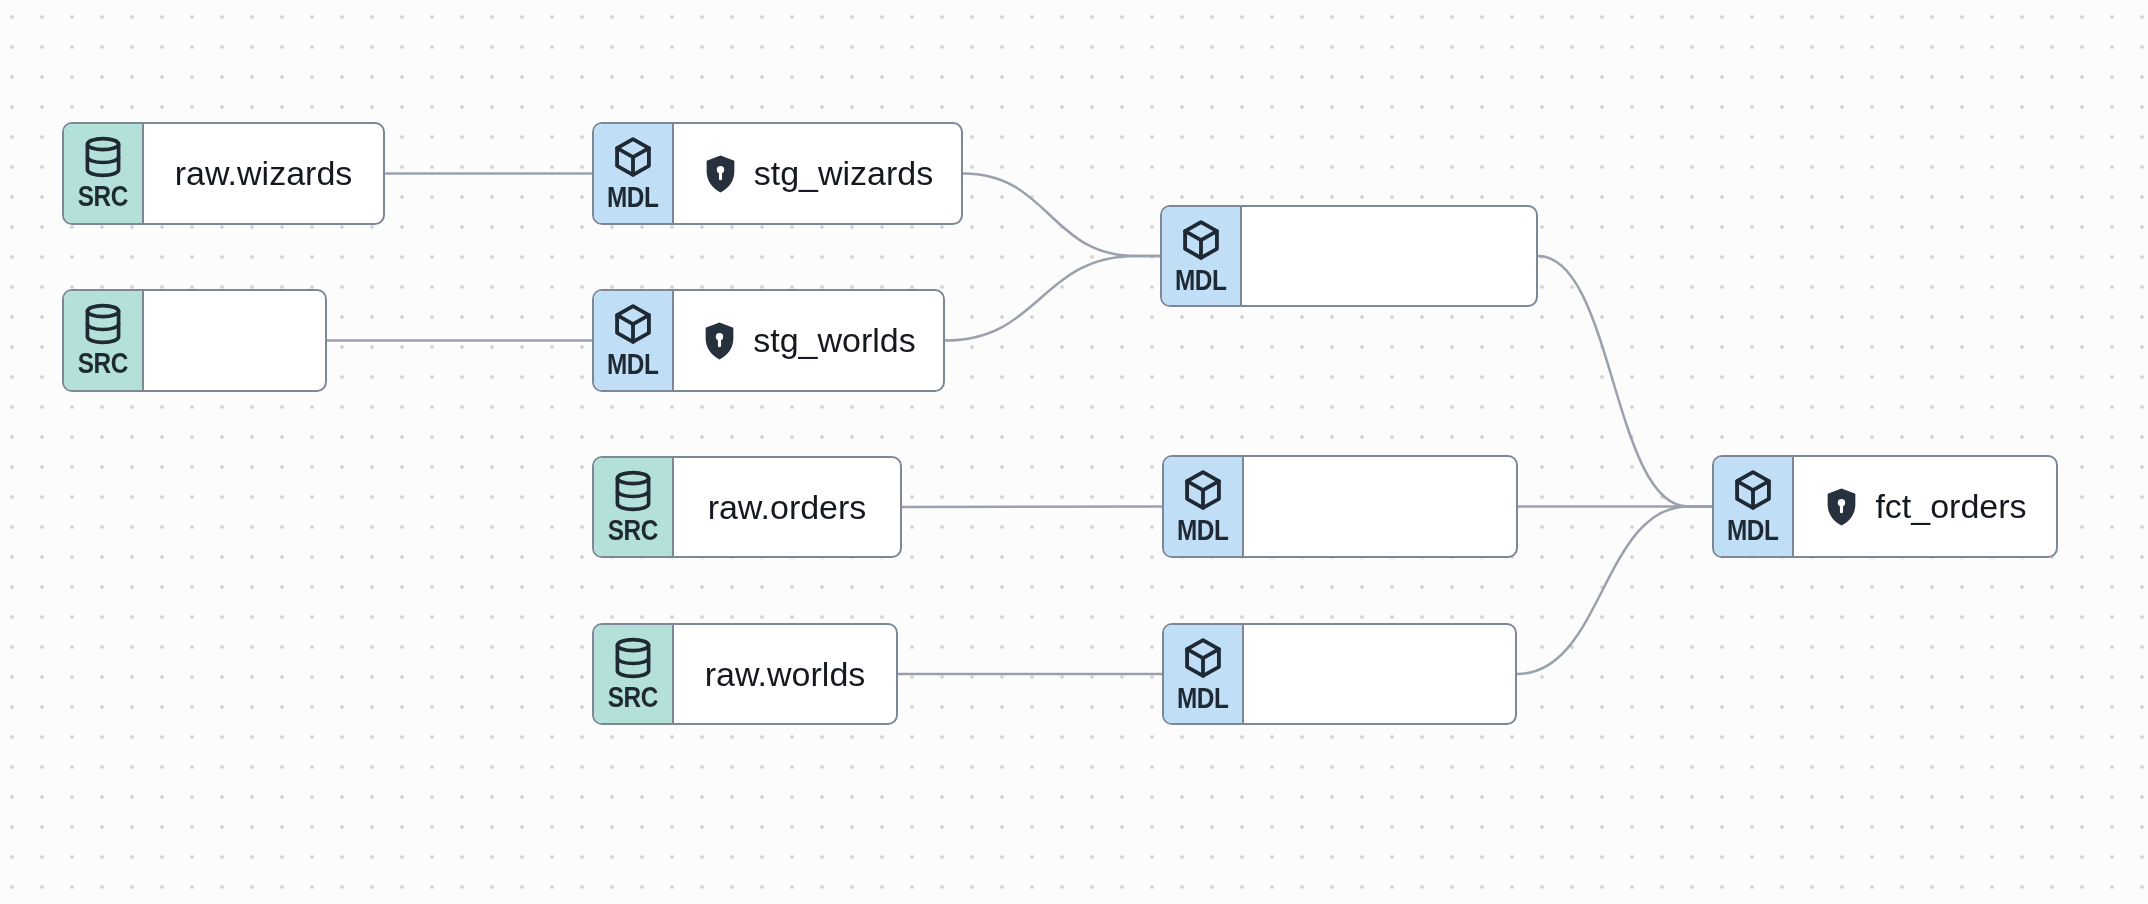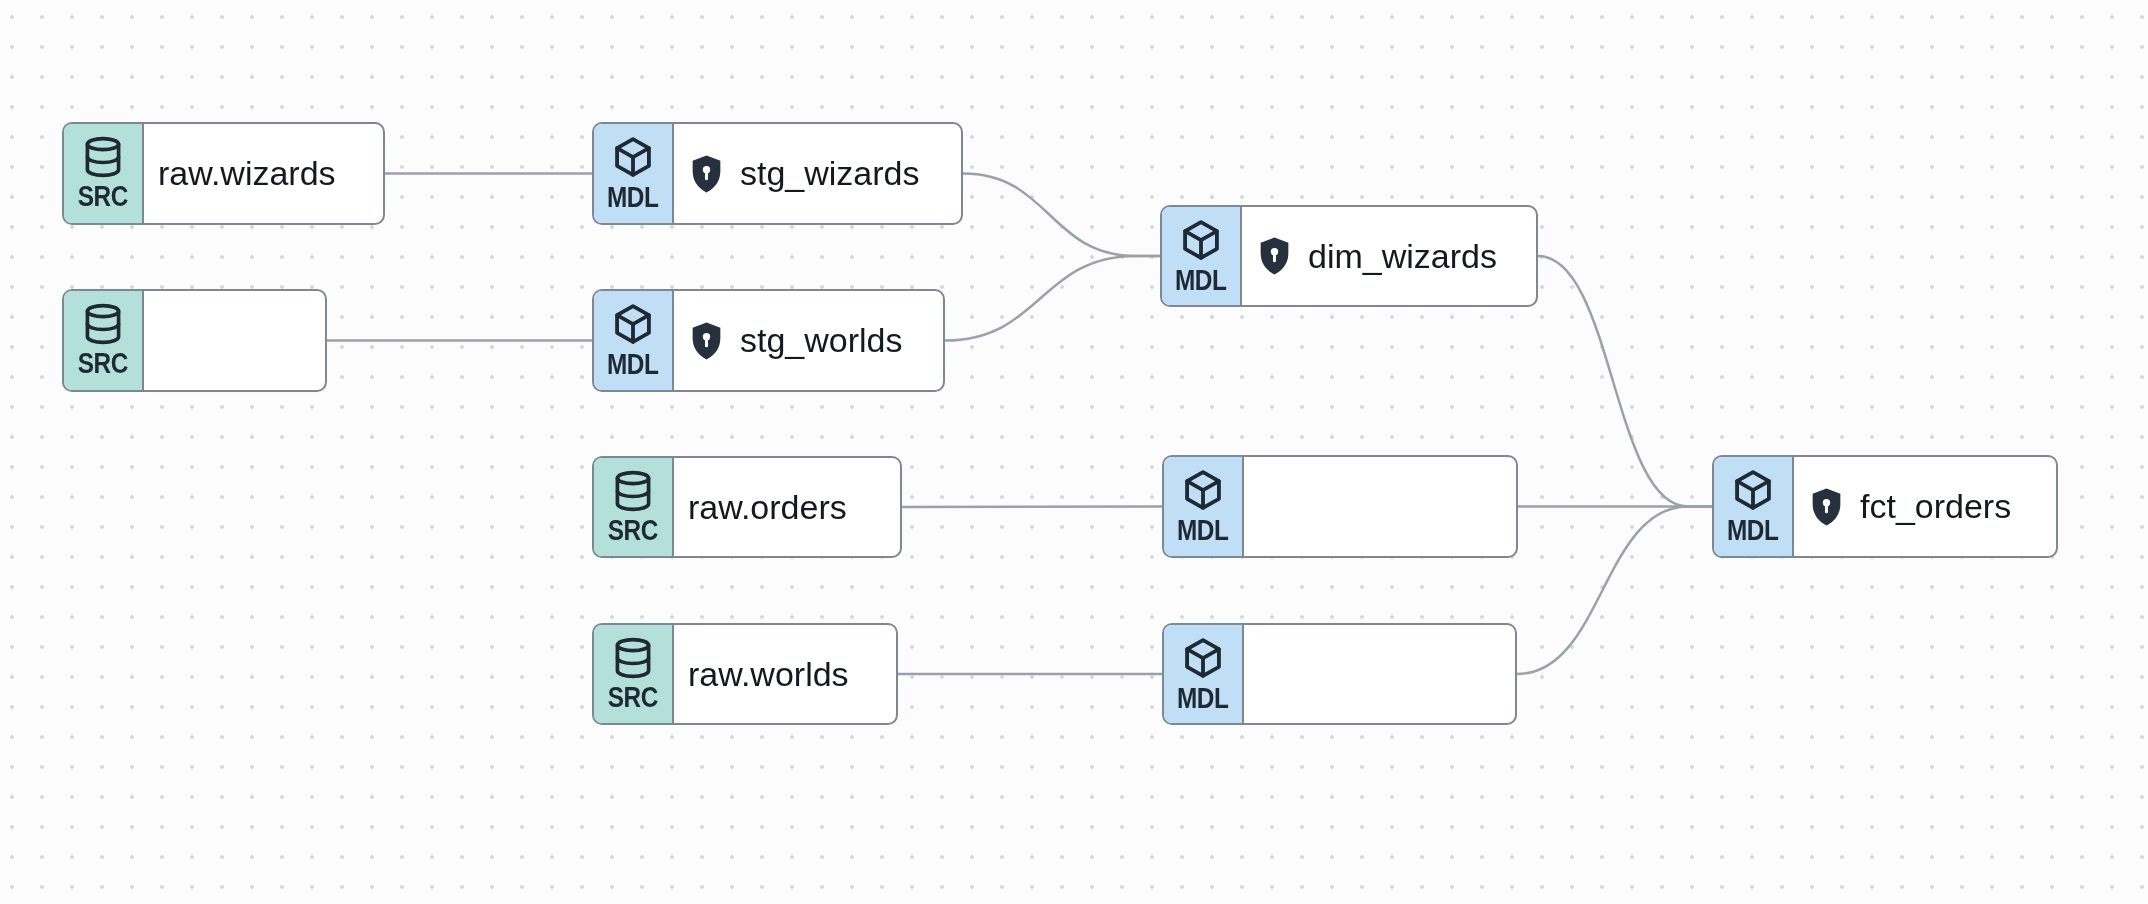--- a/index.html
+++ b/index.html
@@ -53,21 +53,21 @@
     letter-spacing: -0.5px;
     transform: scaleX(0.84);
     transform-origin: 50% 50%;
     line-height: 1.05;
     color: #1f2933;
   }
   .node-body {
     flex: 1 1 auto;
     display: flex;
     align-items: center;
-    justify-content: flex-start;
+    justify-content: center;
     gap: 15px;
     padding: 0 14px;
     min-width: 0;
   }
   .node-label {
     font-size: 34px;
     font-weight: 400;
     color: #14181f;
     white-space: nowrap;
   }
@@ -195,70 +195,60 @@
       <div class="badge" style="background: rgb(192, 223, 246);">
         <span class="type-icon">
           <svg width="46" height="46" viewBox="0 0 24 24" fill="none" stroke="#1f2933" stroke-width="2" stroke-linecap="round" stroke-linejoin="round">
             <path d="M12 2.7 20.3 7.4 V16.6 L12 21.3 3.7 16.6 V7.4 Z"></path>
             <path d="M3.7 7.4 12 12.1 20.3 7.4"></path>
             <path d="M12 12.1 V21.3"></path>
           </svg>
         </span>
         <span class="badge-label">MDL</span>
       </div>
+    </div>
+    <div class="node" style="left: 1162px; top: 455px; width: 356px; height: 103px;">
+      <div class="badge" style="background: rgb(192, 223, 246);">
+        <span class="type-icon">
+          <svg width="46" height="46" viewBox="0 0 24 24" fill="none" stroke="#1f2933" stroke-width="2" stroke-linecap="round" stroke-linejoin="round">
+            <path d="M12 2.7 20.3 7.4 V16.6 L12 21.3 3.7 16.6 V7.4 Z"></path>
+            <path d="M3.7 7.4 12 12.1 20.3 7.4"></path>
+            <path d="M12 12.1 V21.3"></path>
+          </svg>
+        </span>
+        <span class="badge-label">MDL</span>
+      </div>
+    </div>
+    <div class="node" style="left: 1162px; top: 623px; width: 355px; height: 102px;">
+      <div class="badge" style="background: rgb(192, 223, 246);">
+        <span class="type-icon">
+          <svg width="46" height="46" viewBox="0 0 24 24" fill="none" stroke="#1f2933" stroke-width="2" stroke-linecap="round" stroke-linejoin="round">
+            <path d="M12 2.7 20.3 7.4 V16.6 L12 21.3 3.7 16.6 V7.4 Z"></path>
+            <path d="M3.7 7.4 12 12.1 20.3 7.4"></path>
+            <path d="M12 12.1 V21.3"></path>
+          </svg>
+        </span>
+        <span class="badge-label">MDL</span>
+      </div>
+    </div>
+    <div class="node" style="left: 1712px; top: 455px; width: 346px; height: 103px;">
+      <div class="badge" style="background: rgb(192, 223, 246);">
+        <span class="type-icon">
+          <svg width="46" height="46" viewBox="0 0 24 24" fill="none" stroke="#1f2933" stroke-width="2" stroke-linecap="round" stroke-linejoin="round">
+            <path d="M12 2.7 20.3 7.4 V16.6 L12 21.3 3.7 16.6 V7.4 Z"></path>
+            <path d="M3.7 7.4 12 12.1 20.3 7.4"></path>
+            <path d="M12 12.1 V21.3"></path>
+          </svg>
+        </span>
+        <span class="badge-label">MDL</span>
+      </div>
       <div class="node-body">
         <span class="shield">
           <svg width="37" height="40" viewBox="0 0 24 26" fill="none">
             <path d="M12 1 21 4.4 V11.2 C21 17.6 17.3 22.4 12 25 C6.7 22.4 3 17.6 3 11.2 V4.4 Z" fill="#27303d"></path>
             <circle cx="12" cy="10.2" r="2.4" fill="#ffffff"></circle>
             <path d="M11 11.5 h2 v4.6 a1 1 0 0 1 -2 0 Z" fill="#ffffff"></path>
           </svg>
         </span>
-        <span class="node-label">dim_wizards</span>
-      </div>
-    </div>
-    <div class="node" style="left: 1162px; top: 455px; width: 356px; height: 103px;">
-      <div class="badge" style="background: rgb(192, 223, 246);">
-        <span class="type-icon">
-          <svg width="46" height="46" viewBox="0 0 24 24" fill="none" stroke="#1f2933" stroke-width="2" stroke-linecap="round" stroke-linejoin="round">
-            <path d="M12 2.7 20.3 7.4 V16.6 L12 21.3 3.7 16.6 V7.4 Z"></path>
-            <path d="M3.7 7.4 12 12.1 20.3 7.4"></path>
-            <path d="M12 12.1 V21.3"></path>
-          </svg>
-        </span>
-        <span class="badge-label">MDL</span>
-      </div>
-    </div>
-    <div class="node" style="left: 1162px; top: 623px; width: 355px; height: 102px;">
-      <div class="badge" style="background: rgb(192, 223, 246);">
-        <span class="type-icon">
-          <svg width="46" height="46" viewBox="0 0 24 24" fill="none" stroke="#1f2933" stroke-width="2" stroke-linecap="round" stroke-linejoin="round">
-            <path d="M12 2.7 20.3 7.4 V16.6 L12 21.3 3.7 16.6 V7.4 Z"></path>
-            <path d="M3.7 7.4 12 12.1 20.3 7.4"></path>
-            <path d="M12 12.1 V21.3"></path>
-          </svg>
-        </span>
-        <span class="badge-label">MDL</span>
-      </div>
-    </div>
-    <div class="node" style="left: 1712px; top: 455px; width: 346px; height: 103px;">
-      <div class="badge" style="background: rgb(192, 223, 246);">
-        <span class="type-icon">
-          <svg width="46" height="46" viewBox="0 0 24 24" fill="none" stroke="#1f2933" stroke-width="2" stroke-linecap="round" stroke-linejoin="round">
-            <path d="M12 2.7 20.3 7.4 V16.6 L12 21.3 3.7 16.6 V7.4 Z"></path>
-            <path d="M3.7 7.4 12 12.1 20.3 7.4"></path>
-            <path d="M12 12.1 V21.3"></path>
-          </svg>
-        </span>
-        <span class="badge-label">MDL</span>
-      </div>
-      <div class="node-body">
-        <span class="shield">
-          <svg width="37" height="40" viewBox="0 0 24 26" fill="none">
-            <path d="M12 1 21 4.4 V11.2 C21 17.6 17.3 22.4 12 25 C6.7 22.4 3 17.6 3 11.2 V4.4 Z" fill="#27303d"></path>
-            <circle cx="12" cy="10.2" r="2.4" fill="#ffffff"></circle>
-            <path d="M11 11.5 h2 v4.6 a1 1 0 0 1 -2 0 Z" fill="#ffffff"></path>
-          </svg>
-        </span>
         <span class="node-label">fct_orders</span>
       </div>
     </div>
   </div>
 
 </body></html>

